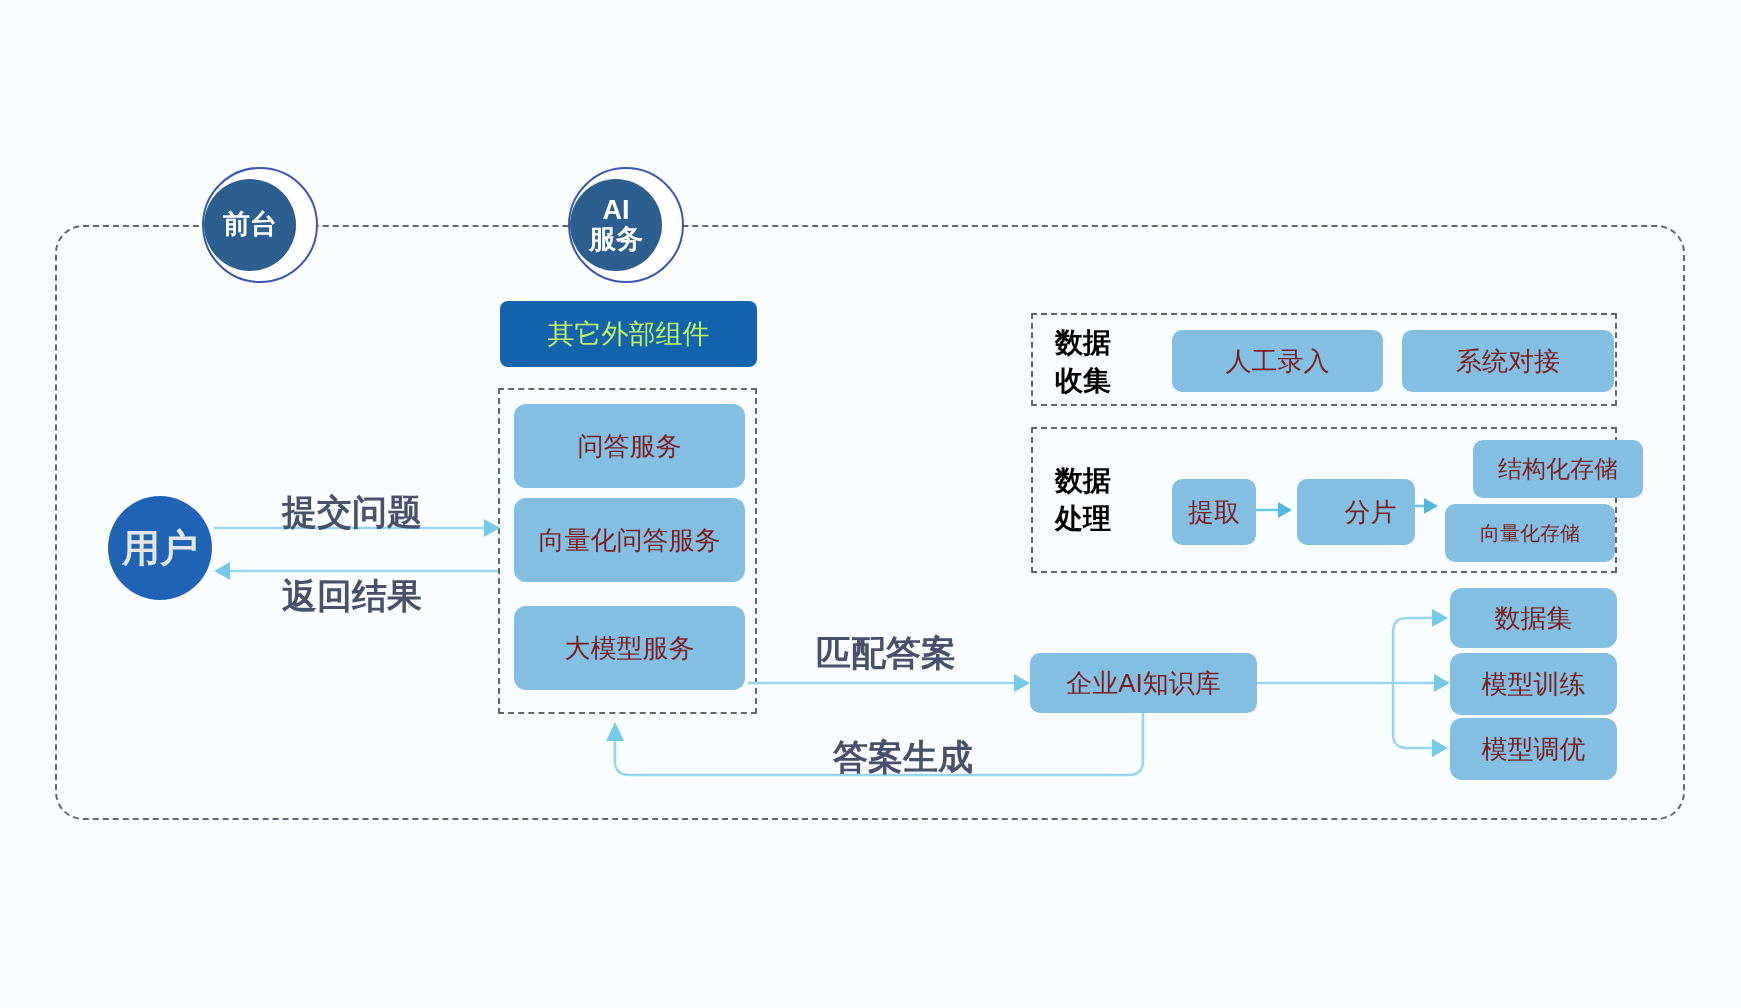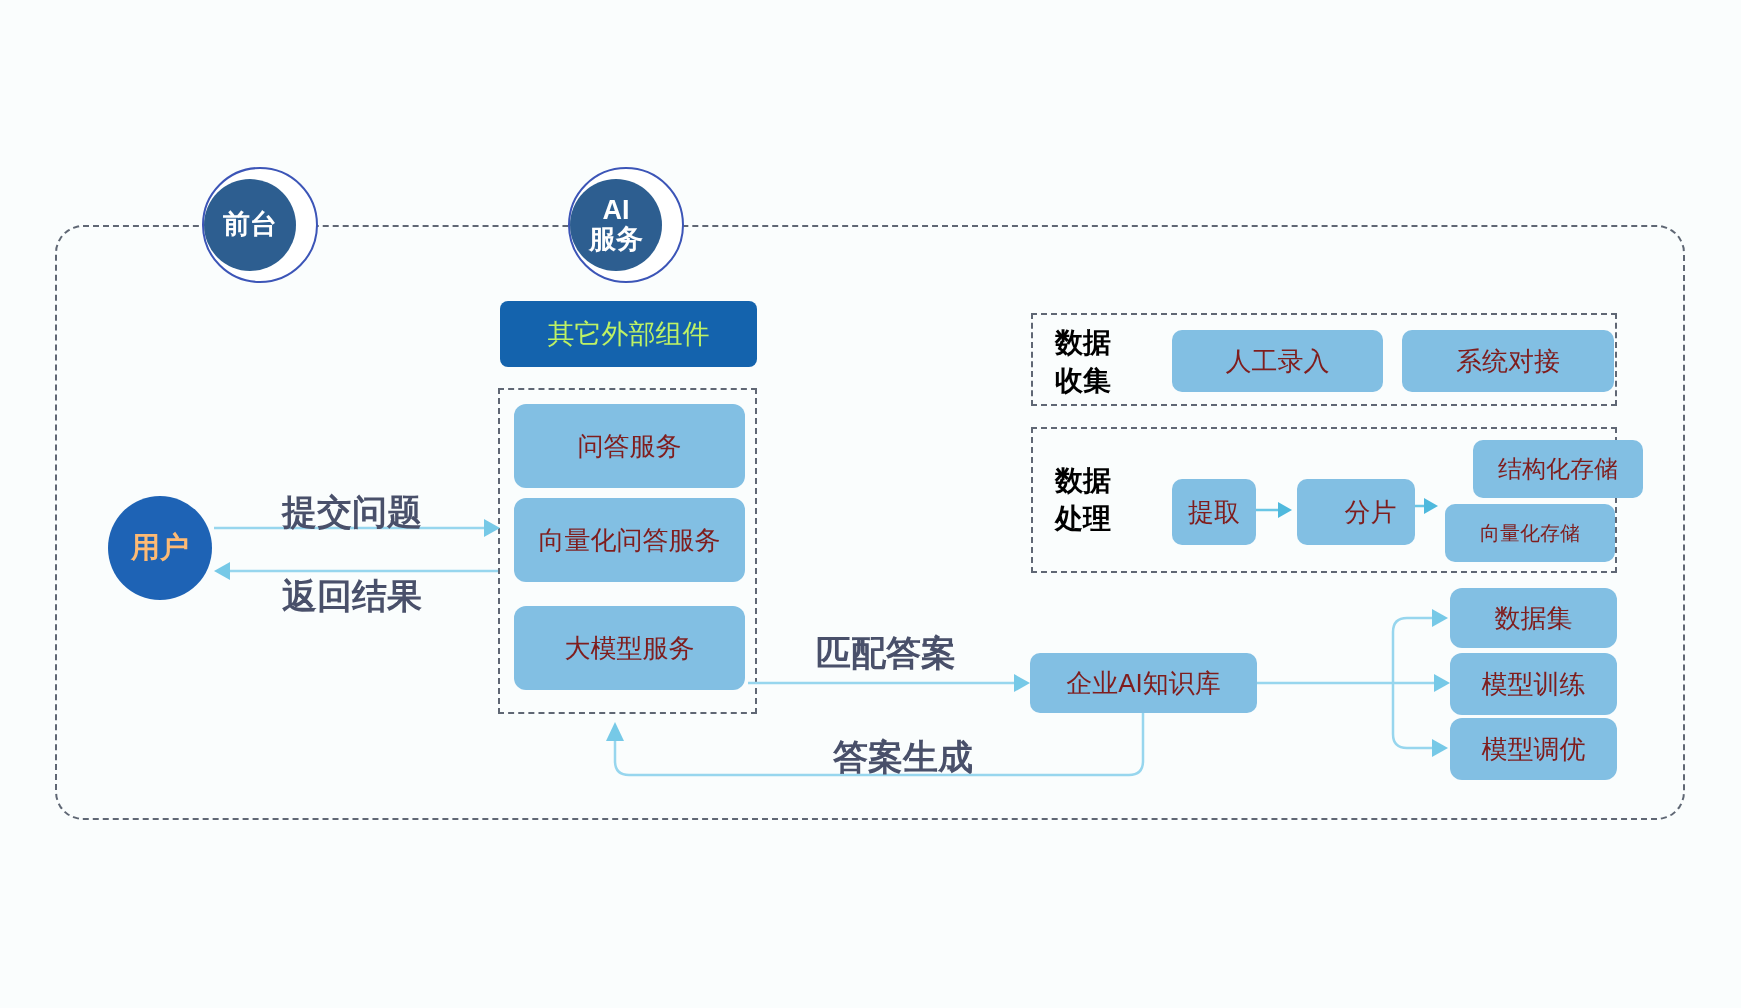--- a/index.html
+++ b/index.html
@@ -13,22 +13,22 @@
   .zone-circle{position:absolute;width:116px;height:116px;border-radius:50%;border:2px solid #3c55b7;
     background:#ffffff;display:flex;align-items:center;justify-content:flex-start;box-sizing:border-box;z-index:3;}
   .zone-circle .inner{width:92px;height:92px;border-radius:50%;background:#2d5e90;color:#fff;
     display:flex;align-items:center;justify-content:center;font-weight:700;font-size:27px;
     text-align:center;white-space:pre-line;line-height:1.08;}
   #zone-front{left:202px;top:167px;}
   #zone-ai{left:568px;top:167px;}
   #zone-back{left:1260px;top:167px;}
   
   #user-node{position:absolute;left:108px;top:496px;width:104px;height:104px;border-radius:50%;
-    background:#1e63b5;color:#fdba74;display:flex;align-items:center;justify-content:center;
-    font-size:29px;font-weight:700;z-index:3;font-family:Liberation Mono, monospace;}
+    background:#1e63b5;color:#e5e5e5;display:flex;align-items:center;justify-content:center;
+    font-size:38px;font-weight:700;z-index:3;font-family:Liberation Mono, monospace;}
   
   #external-node{position:absolute;left:500px;top:301px;width:257px;height:66px;background:#1463ad;
     border-radius:8px;color:#bef264;display:flex;align-items:center;justify-content:center;font-size:27px;z-index:2;}
   
   .blue-box{position:absolute;background:#82bfe3;border-radius:10px;color:#7f1d1d;
     display:flex;align-items:center;justify-content:center;font-size:26px;font-weight:400;z-index:2;}
   
   #ai-services-group{left:498px;top:388px;width:259px;height:326px;text-align:center;}
   #qa-service-node{left:14px;top:14px;width:231px;height:84px;border-radius:12px;}
   #vec-qa-service-node{left:14px;top:108px;width:231px;height:84px;border-radius:12px;}

